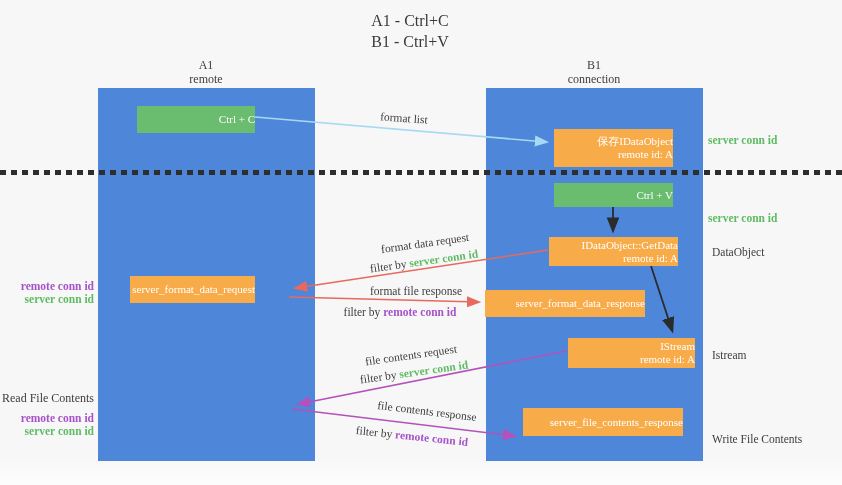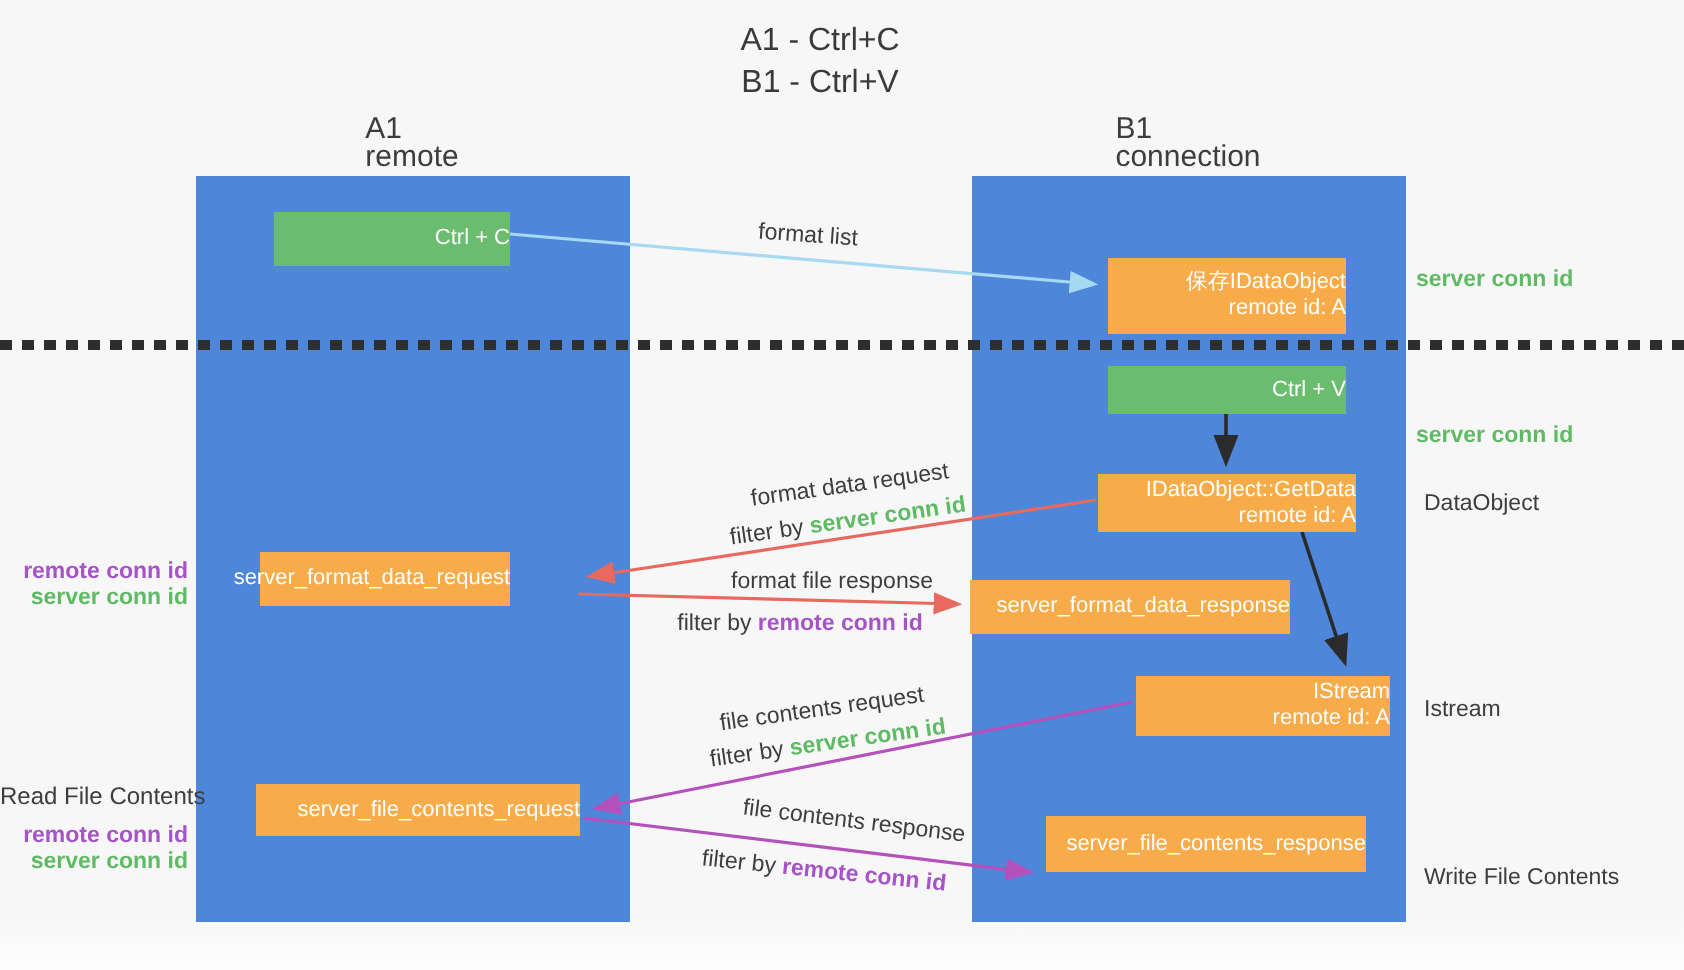--- a/index.html
+++ b/index.html
@@ -1,25 +1,25 @@
 <!DOCTYPE html>
 <html><head>
 <meta charset="utf-8">
 <style>
   html,body{margin:0;padding:0}
   .stage{position:relative;width:842px;height:485px;overflow:hidden;
     background:linear-gradient(180deg,#f7f7f8 0%,#f7f7f8 94%,#fdfdfe 100%);
-    font-family:Liberation Sans, sans-serif;color:#3d3d3d}
+    font-family:Liberation Serif, serif;color:#3d3d3d}
   .lifeline{position:absolute;background:#4e86d9}
   .lifeline.left{left:98px;top:88px;width:217px;height:373px}
   .lifeline.right{left:486px;top:88px;width:217px;height:373px}
   .title{position:absolute;left:410px;top:10px;transform:translateX(-50%);
     text-align:center;font-size:16px;line-height:21px;color:#3a3a3a}
-  .hdr{position:absolute;transform:translateX(-50%);text-align:left;
-    font-size:15px;line-height:14px;color:#3d3d3d}
+  .hdr{position:absolute;transform:translateX(-50%);text-align:center;
+    font-size:12px;line-height:14px;color:#3d3d3d}
   .hdr.left{left:206px;top:58px}
   .hdr.right{left:594px;top:58px}
   .node{position:absolute;display:flex;flex-direction:column;align-items:flex-end;
     justify-content:center;color:#fff;font-size:11px;line-height:13px;
     text-align:center;white-space:nowrap}
   .green{background:#6abd6e}
   .orange{background:#f8ab49}
   .n-ctrlc{left:137px;top:106px;width:118px;height:27px}
   .n-save{left:554px;top:129px;width:119px;height:38px}
   .n-ctrlv{left:554px;top:183px;width:119px;height:24px}
@@ -108,23 +108,20 @@
   <div class="node orange n-freq">
     <span>server_format_data_request</span>
   </div>
   <div class="node orange n-fresp">
     <span>server_format_data_response</span>
   </div>
   <div class="node orange n-istream">
     <span>IStream</span>
     <span>remote id: A</span>
   </div>
-  <div class="node orange n-creq">
-    <span>server_file_contents_request</span>
-  </div>
   <div class="node orange n-cresp">
     <span>server_file_contents_response</span>
   </div>
 
   <div class="lbl r-p4" style="left:404px;top:118px">format list</div>
 
   <div class="lbl r-n8" style="left:425px;top:243px">format data request</div>
   <div class="lbl r-n8" style="left:424px;top:261px"><span>filter by </span><span class="g">server conn id</span></div>
 
   <div class="lbl ctr" style="left:416px;top:291px">format file response</div>

